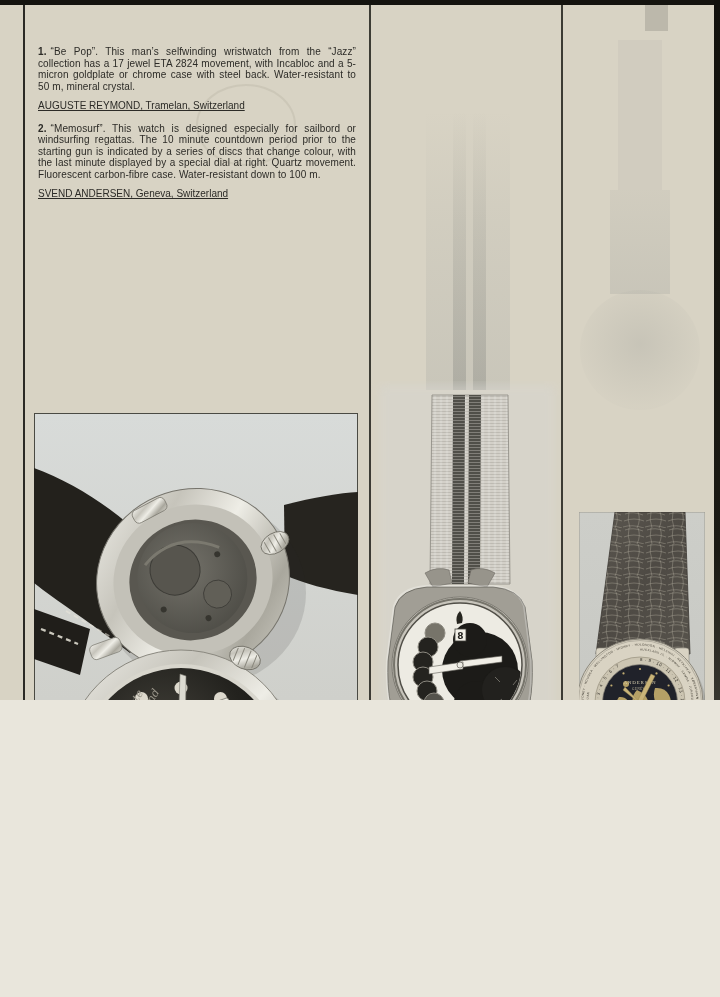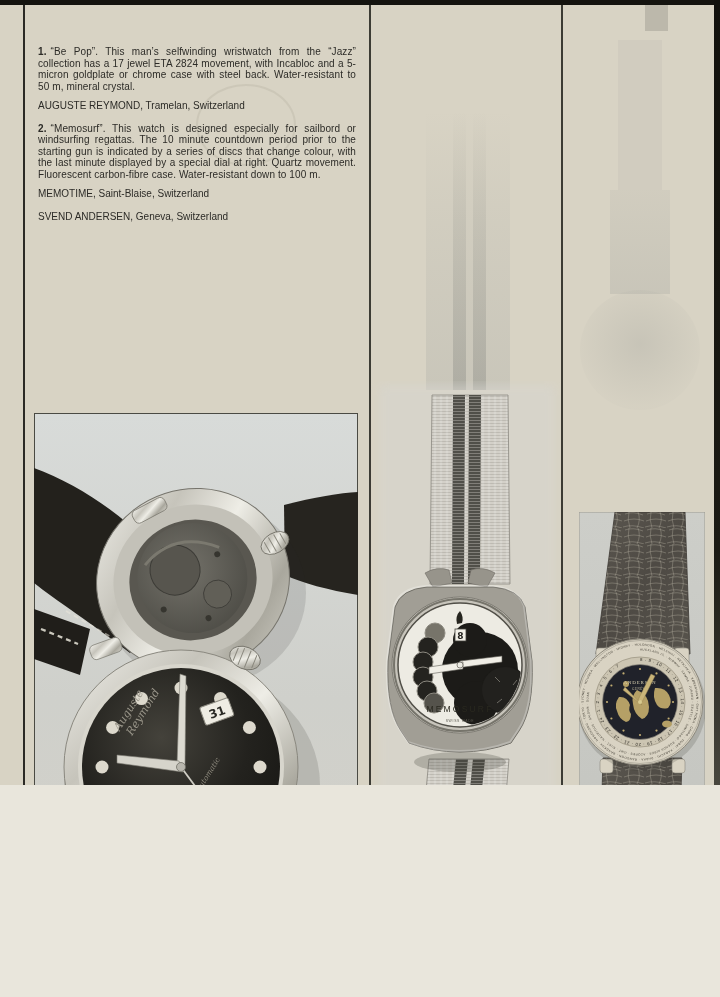--- a/index.html
+++ b/index.html
@@ -1,31 +1,31 @@
 <!DOCTYPE html>
 <html><head>
 <meta charset="utf-8">
 <style>
   html,body{margin:0;padding:0;}
   body{width:720px;height:997px;background:#e9e6dc;font-family:"Liberation Sans",sans-serif;}
-  .page{position:relative;width:720px;height:785px;background:#d8d3c4;overflow:hidden;}
+  .page{position:relative;width:720px;height:700px;background:#d8d3c4;overflow:hidden;}
 
   
   .top-bar{position:absolute;left:0;top:0;width:720px;height:5px;background:#14130f;z-index:6;}
   .left-rule{position:absolute;left:23px;top:5px;width:2px;height:992px;background:#2b2a25;z-index:5;}
   .col-rule-1{position:absolute;left:369px;top:5px;width:1.5px;height:992px;background:#3c3b34;z-index:5;}
   .col-rule-2{position:absolute;left:561px;top:5px;width:1.5px;height:992px;background:#3c3b34;z-index:5;}
   .right-bar{position:absolute;left:714px;top:0;width:6px;height:997px;z-index:6;
     background:linear-gradient(180deg,#12110d 0%,#1b1a14 55%,rgba(28,27,20,0.55) 100%);}
 
   
   .text-col{position:absolute;left:38px;top:46px;width:318px;z-index:3;color:#2c2b27;}
   .text-col p{margin:0 0 8px 0;font-size:10px;line-height:11.5px;text-align:justify;letter-spacing:0.1px;}
   .text-col p b{font-weight:bold;margin-right:4px;}
-  .maker{font-size:10px;line-height:11.5px;margin:0 0 11px 0;}
+  .maker{font-size:10px;line-height:11.5px;margin:0 0 11px 0;text-decoration:underline;}
 
   
   .ghost{position:absolute;pointer-events:none;z-index:1;}
   .ghost-ring{left:196px;top:84px;width:96px;height:78px;border-radius:50%;border:2px solid rgba(165,158,140,0.22);}
   .ghost2{left:426px;top:110px;width:84px;height:280px;
     background:linear-gradient(180deg,rgba(148,152,150,0) 0%,rgba(148,152,150,0.10) 40%,rgba(148,152,150,0.22) 100%);}
   .g2s{position:absolute;top:0;bottom:0;width:13px;
     background:linear-gradient(180deg,rgba(90,94,92,0) 0%,rgba(90,94,92,0.10) 40%,rgba(90,94,92,0.24) 100%);}
   .g2s.a{left:27px;} .g2s.b{left:47px;}
   .ghost3-top{left:645px;top:5px;width:23px;height:26px;background:rgba(110,110,102,0.26);}
@@ -57,21 +57,20 @@
   </div>
   <div class="ghost ghost3-top"></div>
   <div class="ghost ghost3-band"></div>
   <div class="ghost ghost3-strap"></div>
   <div class="ghost ghost3-case"></div>
 
   <div class="text-col">
     <p><b>1.</b><span>“Be Pop”. This man’s selfwinding wristwatch from the “Jazz” collection has a 17 jewel ETA 2824 movement, with Incabloc and a 5-micron goldplate or chrome case with steel back. Water-resistant to 50 m, mineral crystal.</span></p>
     <div class="maker">AUGUSTE REYMOND, Tramelan, Switzerland</div>
     <p><b>2.</b><span>“Memosurf”. This watch is designed especially for sailbord or windsurfing regattas. The 10 minute countdown period prior to the starting gun is indicated by a series of discs that change colour, with the last minute displayed by a special dial at right. Quartz movement. Fluorescent carbon-fibre case. Water-resistant down to 100 m.</span></p>
-    <div class="maker">MEMOTIME, Saint-Blaise, Switzerland</div>
     <div class="maker">SVEND ANDERSEN, Geneva, Switzerland</div>
   </div>
 
   <svg class="panel" style="left:34px;top:413px;" width="324" height="519" viewBox="0 0 324 519">
     <defs>
       <linearGradient id="bg1" x1="0" y1="0" x2="0" y2="1">
         <stop offset="0" stop-color="#d8dbd9"></stop>
           <stop offset="0.55" stop-color="#cfd0cb"></stop>
           <stop offset="1" stop-color="#d3d1c9"></stop>
       </linearGradient>

